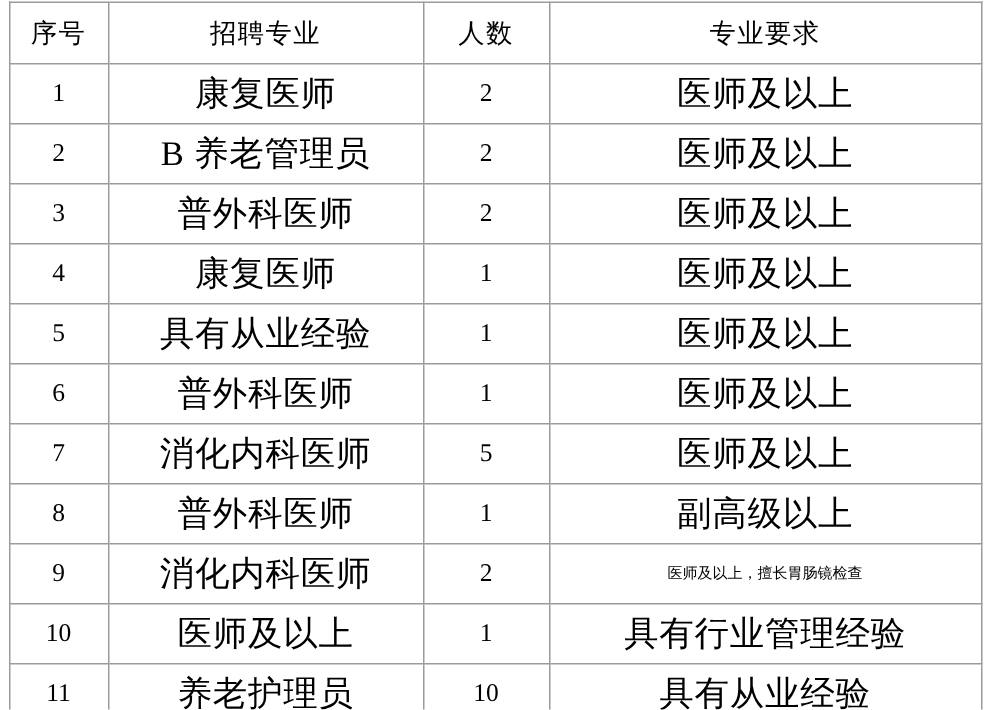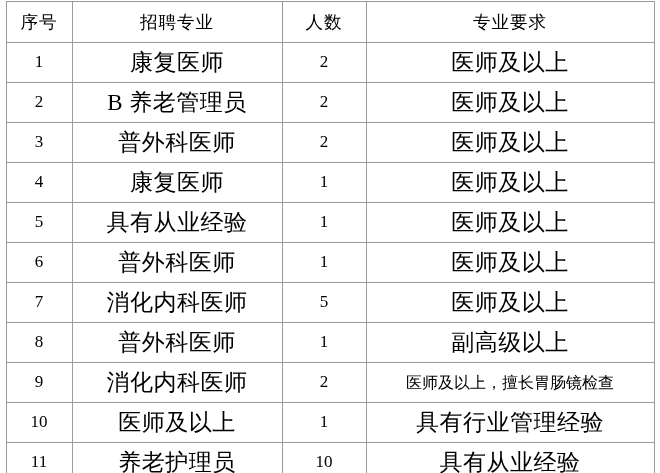--- a/index.html
+++ b/index.html
@@ -50,21 +50,21 @@
   table.recruit-table thead th {
     height: 40px;
     font-size: 17.5px;
     letter-spacing: 1px;
   }
   table.recruit-table td.major,
   table.recruit-table td.req {
     letter-spacing: 0.5px;
   }
   table.recruit-table td.req.long {
-    font-size: 16px;
+    font-size: 10px;
     letter-spacing: 0;
   }
   table.recruit-table td.idx,
   table.recruit-table td.count {
     font-size: 17px;
   }
 </style>
 </head>
 <body>
 

